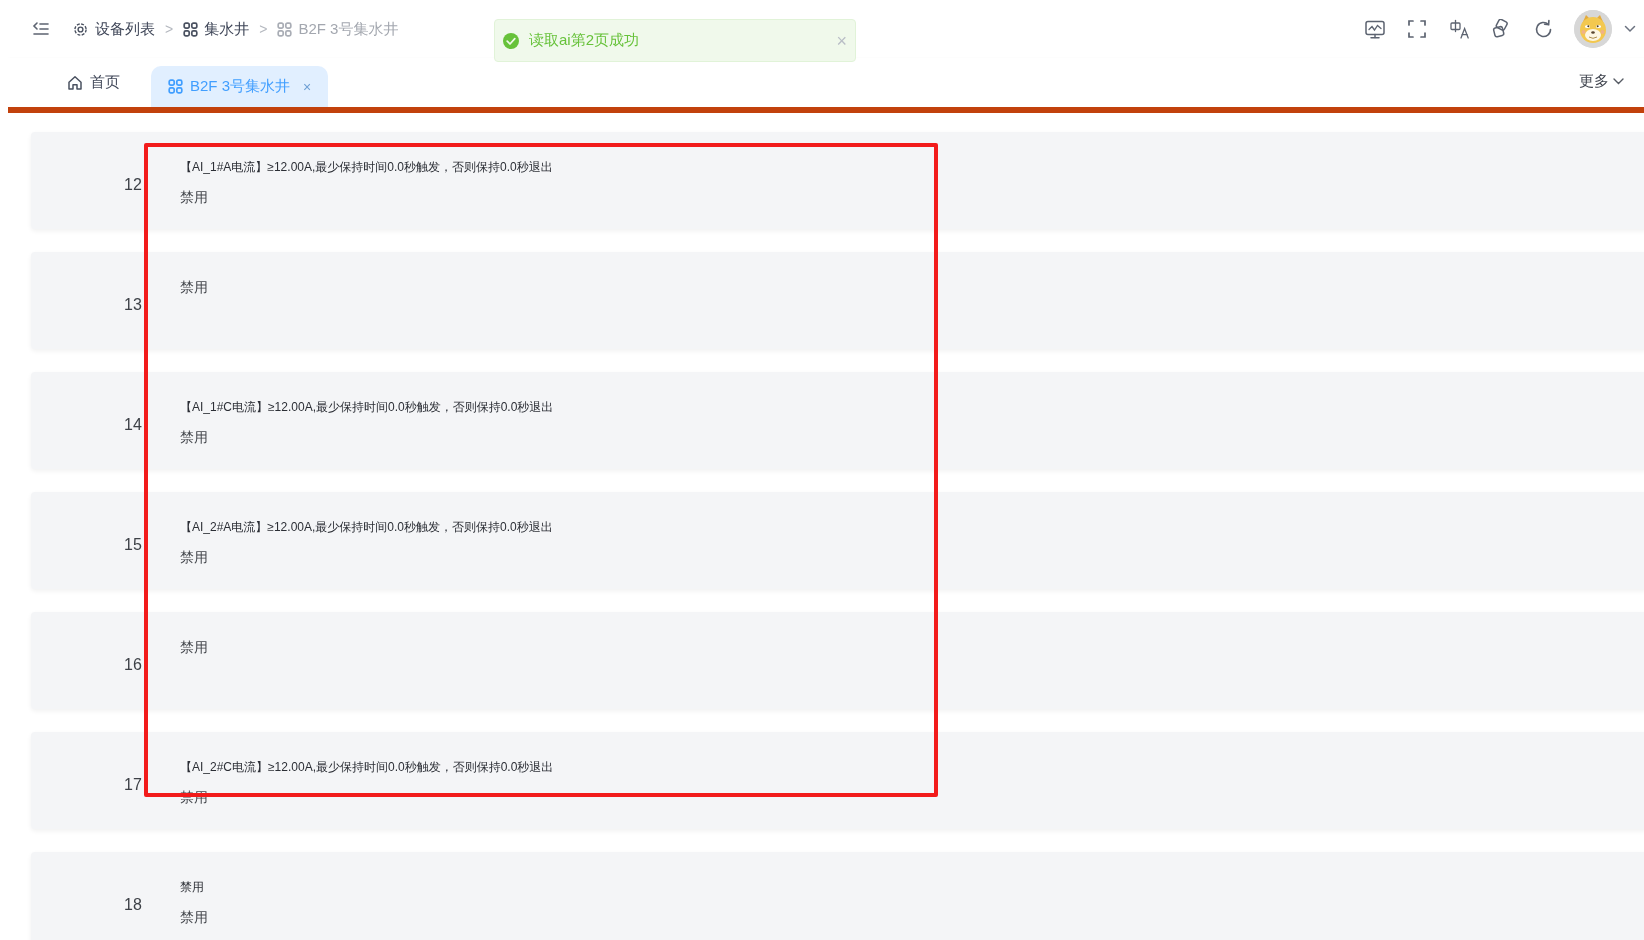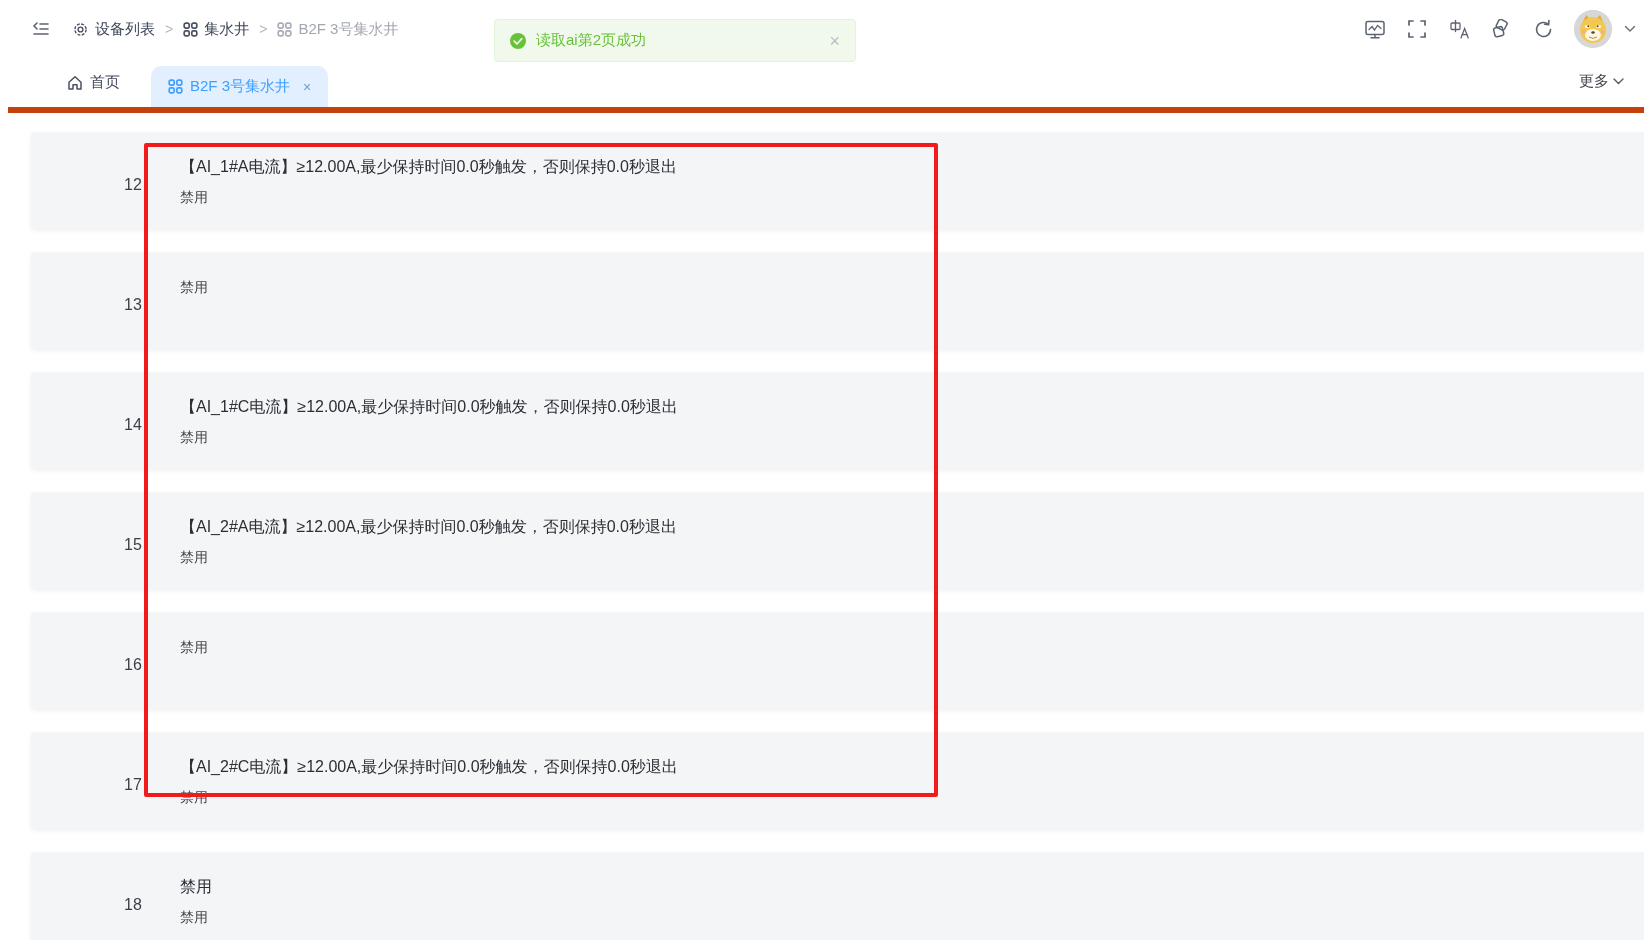--- a/index.html
+++ b/index.html
@@ -23,21 +23,21 @@
   .crumb.current{color:#a3a7af;cursor:default;}
   .crumb.current .ic{color:#a9adb5;}
   .crumb-sep{margin:0 10px;color:#b4b8bf;font-size:14px;}
   .topbar-actions{margin-left:auto;display:flex;align-items:center;gap:20px;padding-right:16px;}
   .tb-icon{width:22px;height:22px;display:flex;align-items:center;justify-content:center;color:#5c6370;cursor:pointer;}
   .avatar{width:38px;height:38px;border-radius:50%;background:#d7d7d7;overflow:hidden;display:flex;align-items:center;justify-content:center;cursor:pointer;}
   .avatar-caret{color:#6b7280;cursor:pointer;display:flex;margin-left:-8px;}
 
   
   .toast{position:absolute;left:486px;top:19px;width:362px;height:43px;background:var(--toast-bg);
-    border:1px solid #e1f3d8;border-radius:4px;display:flex;align-items:center;padding:0 15px;z-index:60;}
+    border:1px solid #e1f3d8;border-radius:4px;display:flex;align-items:center;padding:0 8px;z-index:60;}
   .toast-check{width:16px;height:16px;flex:0 0 16px;display:flex;}
   .toast-text{margin-left:10px;font-size:15px;color:var(--success-green);}
   .toast-close{margin-left:auto;color:#b9bec6;font-size:18px;line-height:1;cursor:pointer;}
 
   
   .tabsbar{position:absolute;left:0;top:58px;width:1644px;height:55px;background:#fff;
     border-bottom:6px solid #c2410c;box-shadow:0 1px 3px rgba(0,21,41,.05);display:flex;align-items:flex-end;}
   .tab{display:flex;align-items:center;gap:7px;font-size:15px;color:#42495a;cursor:pointer;height:55px;padding:0 4px;}
   .tab .ic{display:flex;align-items:center;color:#4a5160;}
   .tab.t-home{margin-left:55px;}
@@ -51,21 +51,21 @@
   .tabs-more .ic{display:flex;color:#565b64;}
 
   
   .main{position:absolute;left:0;top:113px;width:1644px;height:827px;background:#fff;overflow:hidden;}
   .rows{position:absolute;left:23px;top:19px;width:1617px;}
   .card{position:relative;height:97px;margin-bottom:23px;background:var(--card-bg);border-radius:4px;
     box-shadow:0 2px 5px rgba(0,0,0,.06);}
   .row-num{position:absolute;left:82px;top:53px;transform:translateY(-50%);width:40px;text-align:center;
     font-size:16px;color:#3d4147;}
   .row-content{position:absolute;left:149px;top:20px;}
-  .row-rule{font-size:16px;line-height:30px;color:#2b2e35;}
+  .row-rule{font-size:12px;line-height:30px;color:#2b2e35;}
   .row-status{font-size:14px;line-height:30px;color:#42454b;}
 
   
   .annotation-box{position:absolute;left:136px;top:143px;width:794px;height:654px;border:4px solid var(--annotation-red);
     border-radius:2px;z-index:80;pointer-events:none;}
 
   svg{display:block;}
 </style>
 </head>
 <body>

